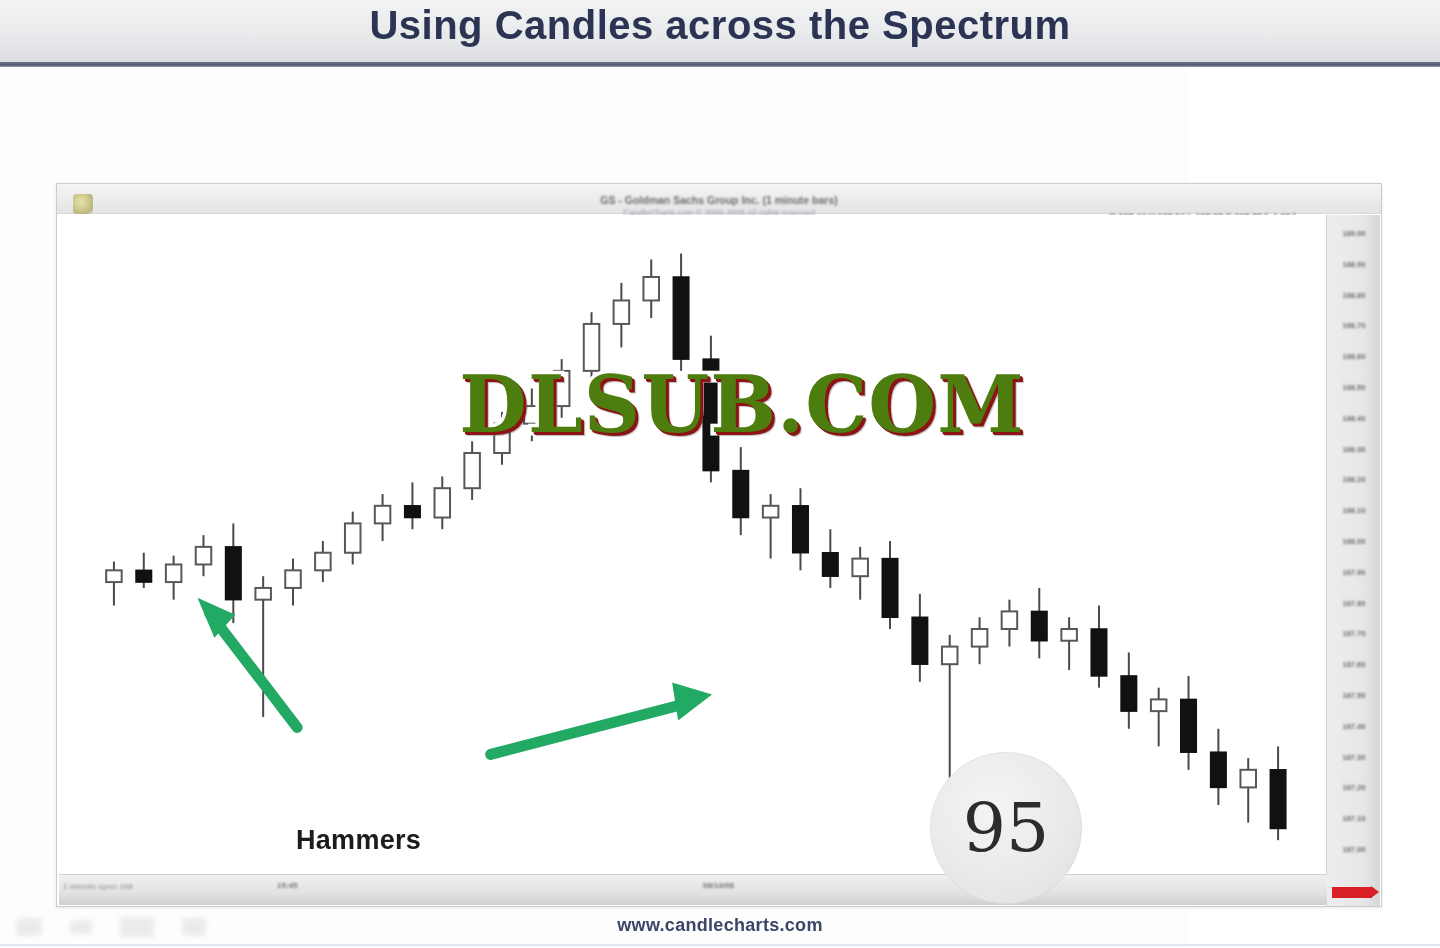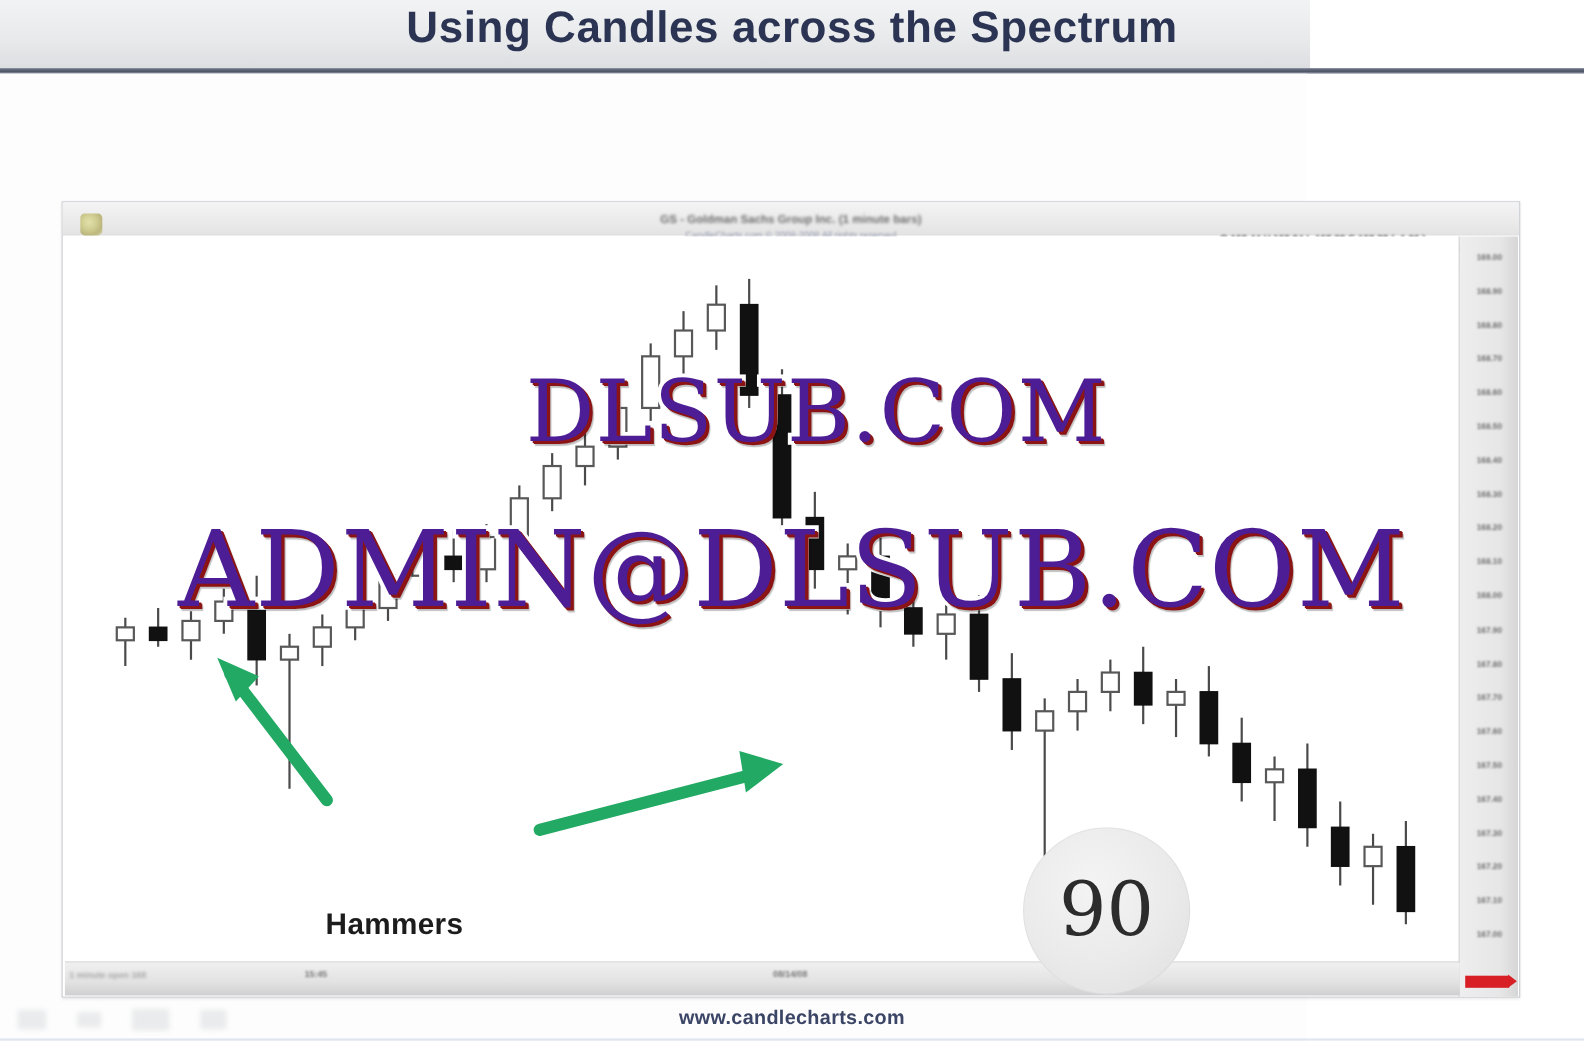--- a/index.html
+++ b/index.html
@@ -16,21 +16,21 @@
     position: relative;
     width: 1440px;
     height: 948px;
     background: #ffffff;
   }
 
   
   .title-band {
     position: absolute;
     left: 0; top: 0;
-    width: 1191px; height: 62px;
+    width: 1440px; height: 62px;
     background: linear-gradient(to bottom, #f2f3f5 0%, #e9eaec 55%, #dcdee1 100%);
     padding-left: 13px;
   }
   .slide-title {
     position: absolute;
     left: 0; top: -2px;
     width: 1440px;
     text-align: center;
     font-size: 40px;
     font-weight: bold;
@@ -216,30 +216,31 @@
     font-weight: bold;
     color: #1c1c1c;
     letter-spacing: 0.3px;
     white-space: nowrap;
   }
 
   
   .watermark {
     position: absolute;
     font-family: "DejaVu Serif", serif;
-    font-weight: normal;
-    color: #4c1d95;
+    font-weight: bold;
+    color: #4d7c0f;
     white-space: nowrap;
     letter-spacing: 1px;
     -webkit-text-stroke: 7px #ffffff;
     paint-order: stroke fill;
     text-shadow:
       2px 2px 0 #8c1414,
       3px 3px 0 #8c1414,
       4px 4px 1px rgba(0,0,0,0.25);
+    margin-top: 29px;
   }
   .wm-1 {
     left: 0; top: 330px;
     width: 1440px;
     text-align: center;
     font-size: 78px;
     padding-left: 44px;
   }
   .wm-2 {
     left: 0; top: 462px;
@@ -539,30 +540,29 @@
         <g>
           <line x1="434" y1="572" x2="634" y2="520" stroke="#22a963" stroke-width="11" stroke-linecap="round"></line>
           <polygon points="656,512 616,500 622,538" fill="#22a963"></polygon>
         </g>
       </svg>
     </div>
 
     <div class="hammers-label">Hammers</div>
 
     <div class="page-badge">
-      <div class="page-number">90</div>
+      <div class="page-number">95</div>
     </div>
 
     <div class="footer-url">www.candlecharts.com</div>
 
     <div class="mini-toolbar">
       <div class="mini-icon i1"></div>
       <div class="mini-icon i2"></div>
       <div class="mini-icon i3"></div>
       <div class="mini-icon i4"></div>
     </div>
     <div class="bottom-rule"></div>
   </div>
 
   <div class="watermark wm-1">DLSUB.COM</div>
-  <div class="watermark wm-2">ADMIN@DLSUB.COM</div>
 
 </div>
 
 </body></html>

